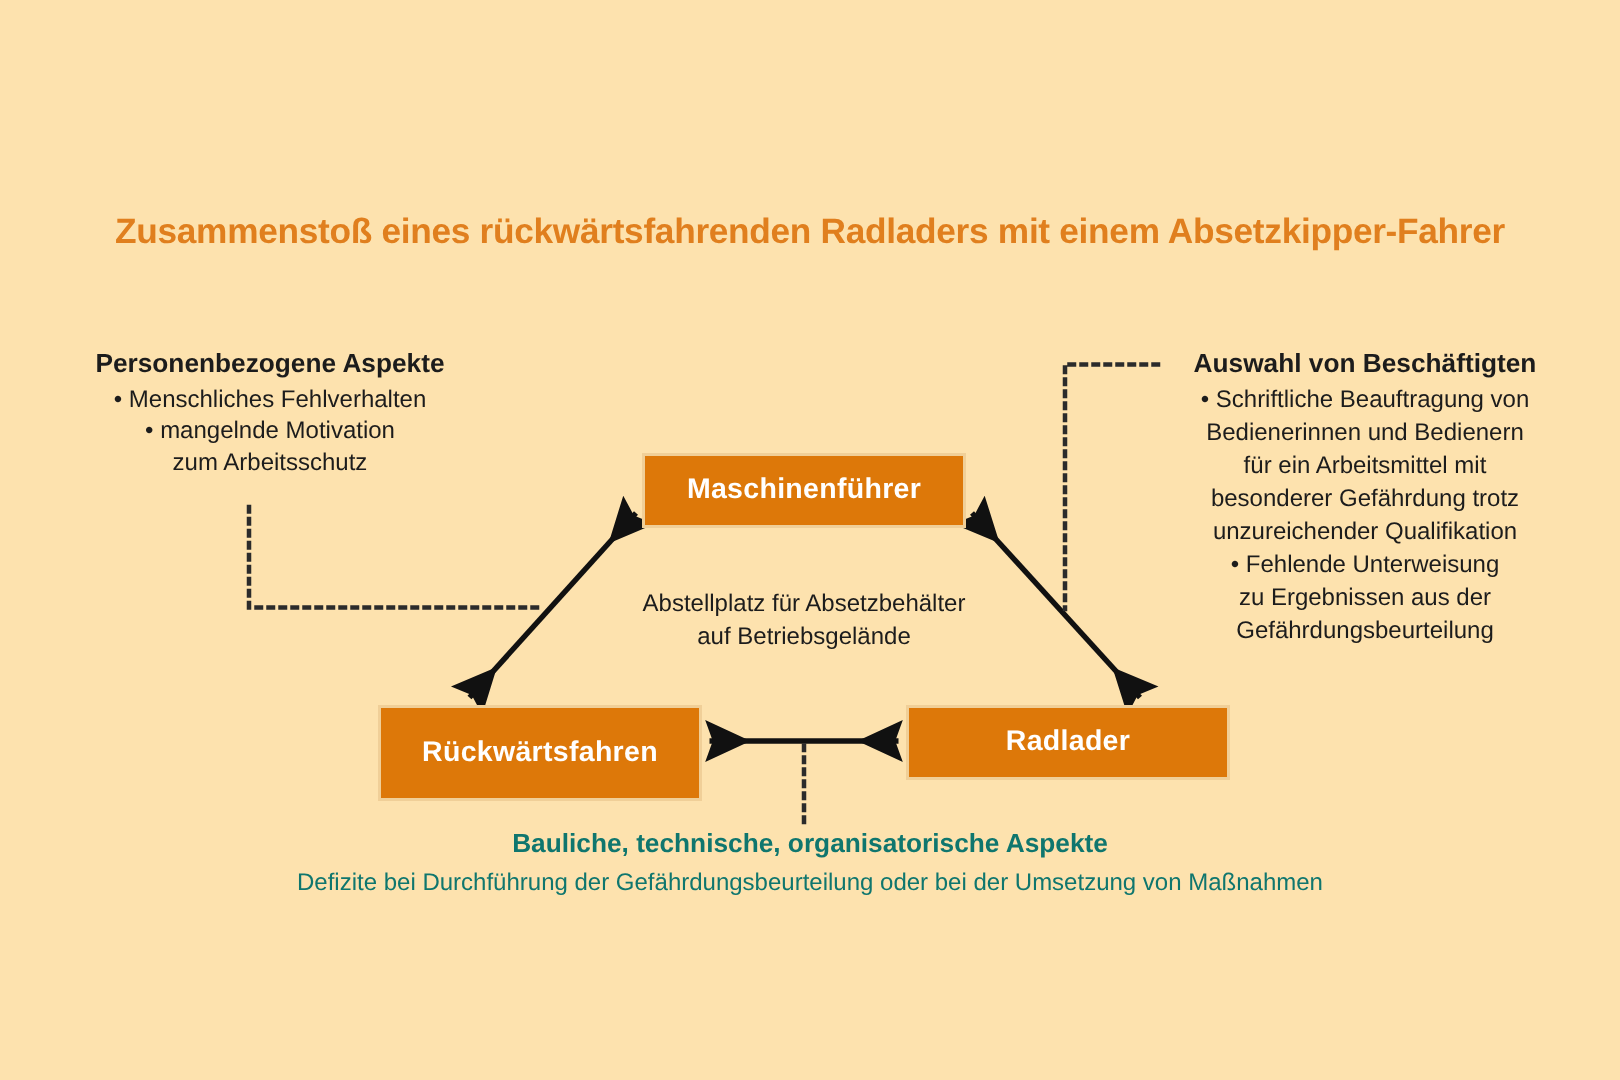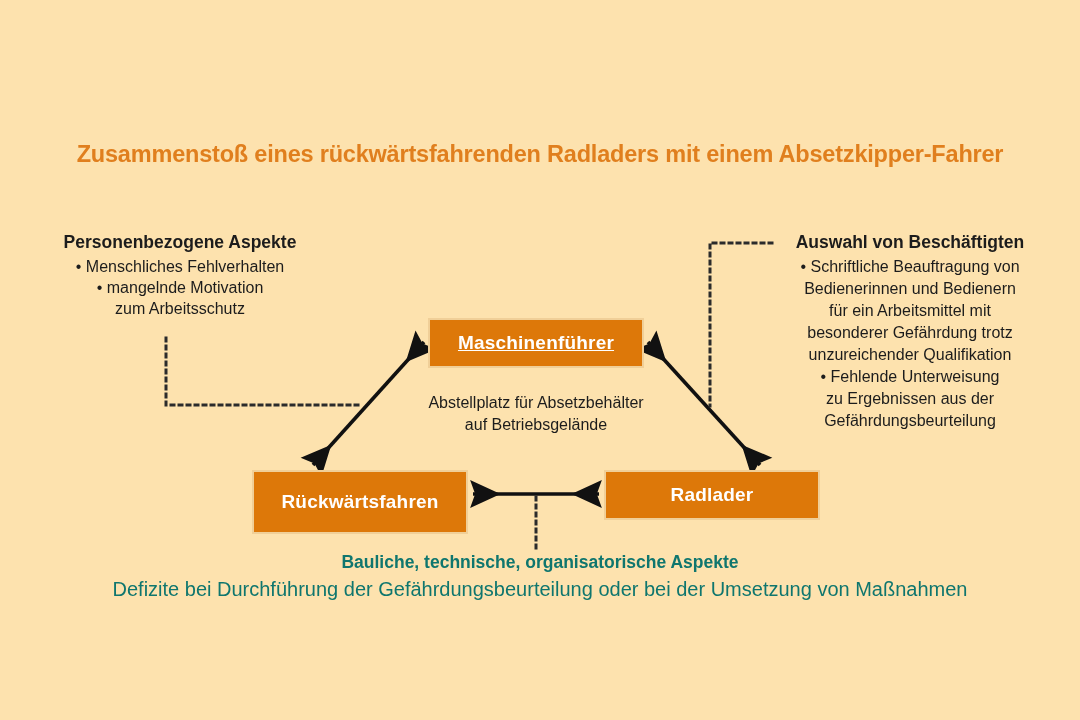--- a/index.html
+++ b/index.html
@@ -90,24 +90,23 @@
     color: #ffffff;
     font-size: 19px;
     font-weight: bold;
     display: flex;
     align-items: center;
     justify-content: center;
     letter-spacing: 0.2px;
   }
   #box-maschinenfuehrer {
     left: 428px;
-    top: 318px;
+    top: 302px;
     width: 216px;
     height: 50px;
-    text-decoration: underline;
   }
   #box-rueckwaertsfahren {
     left: 252px;
     top: 470px;
     width: 216px;
     height: 64px;
   }
   #box-radlader {
     left: 604px;
     top: 470px;
@@ -134,21 +133,21 @@
     text-align: center;
     color: #0f766e;
   }
   #bottom-caption .caption-heading {
     font-size: 17.5px;
     font-weight: bold;
     line-height: 24px;
     white-space: nowrap;
   }
   #bottom-caption .caption-body {
-    font-size: 20px;
+    font-size: 16px;
     line-height: 24px;
     margin-top: 3px;
     white-space: nowrap;
   }
 
   
   #connectors {
     position: absolute;
     left: 0;
     top: 0;

